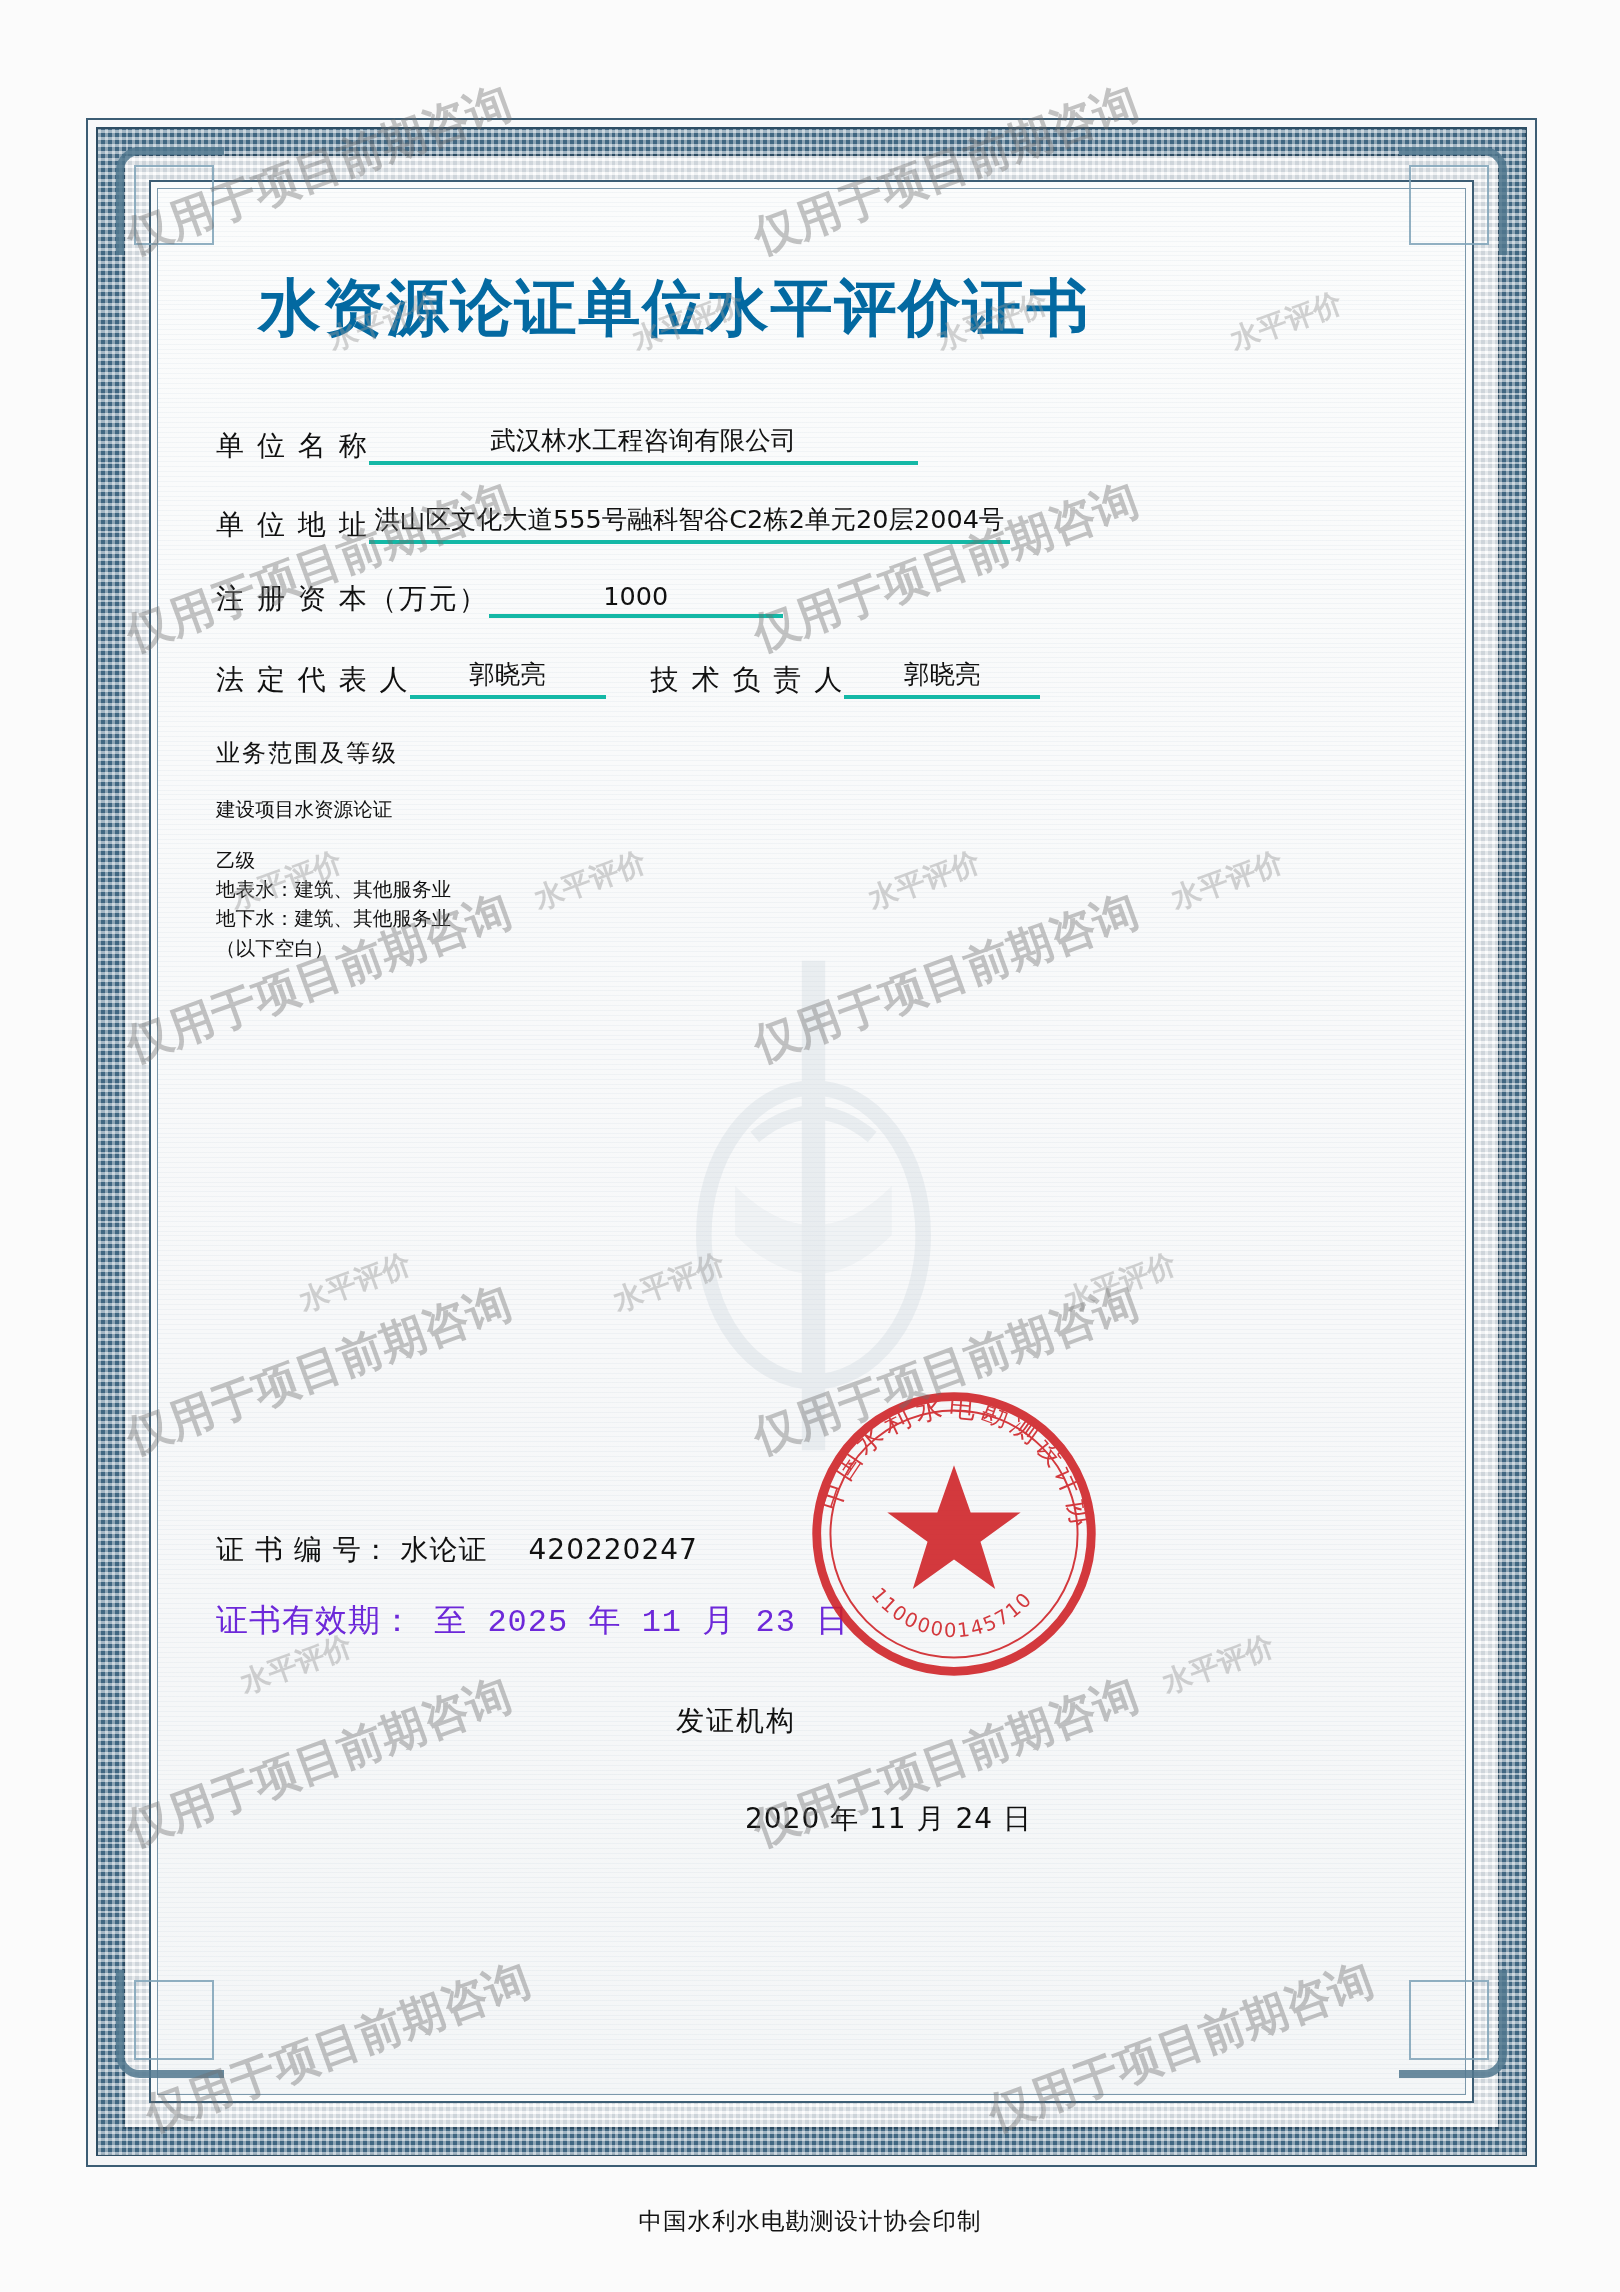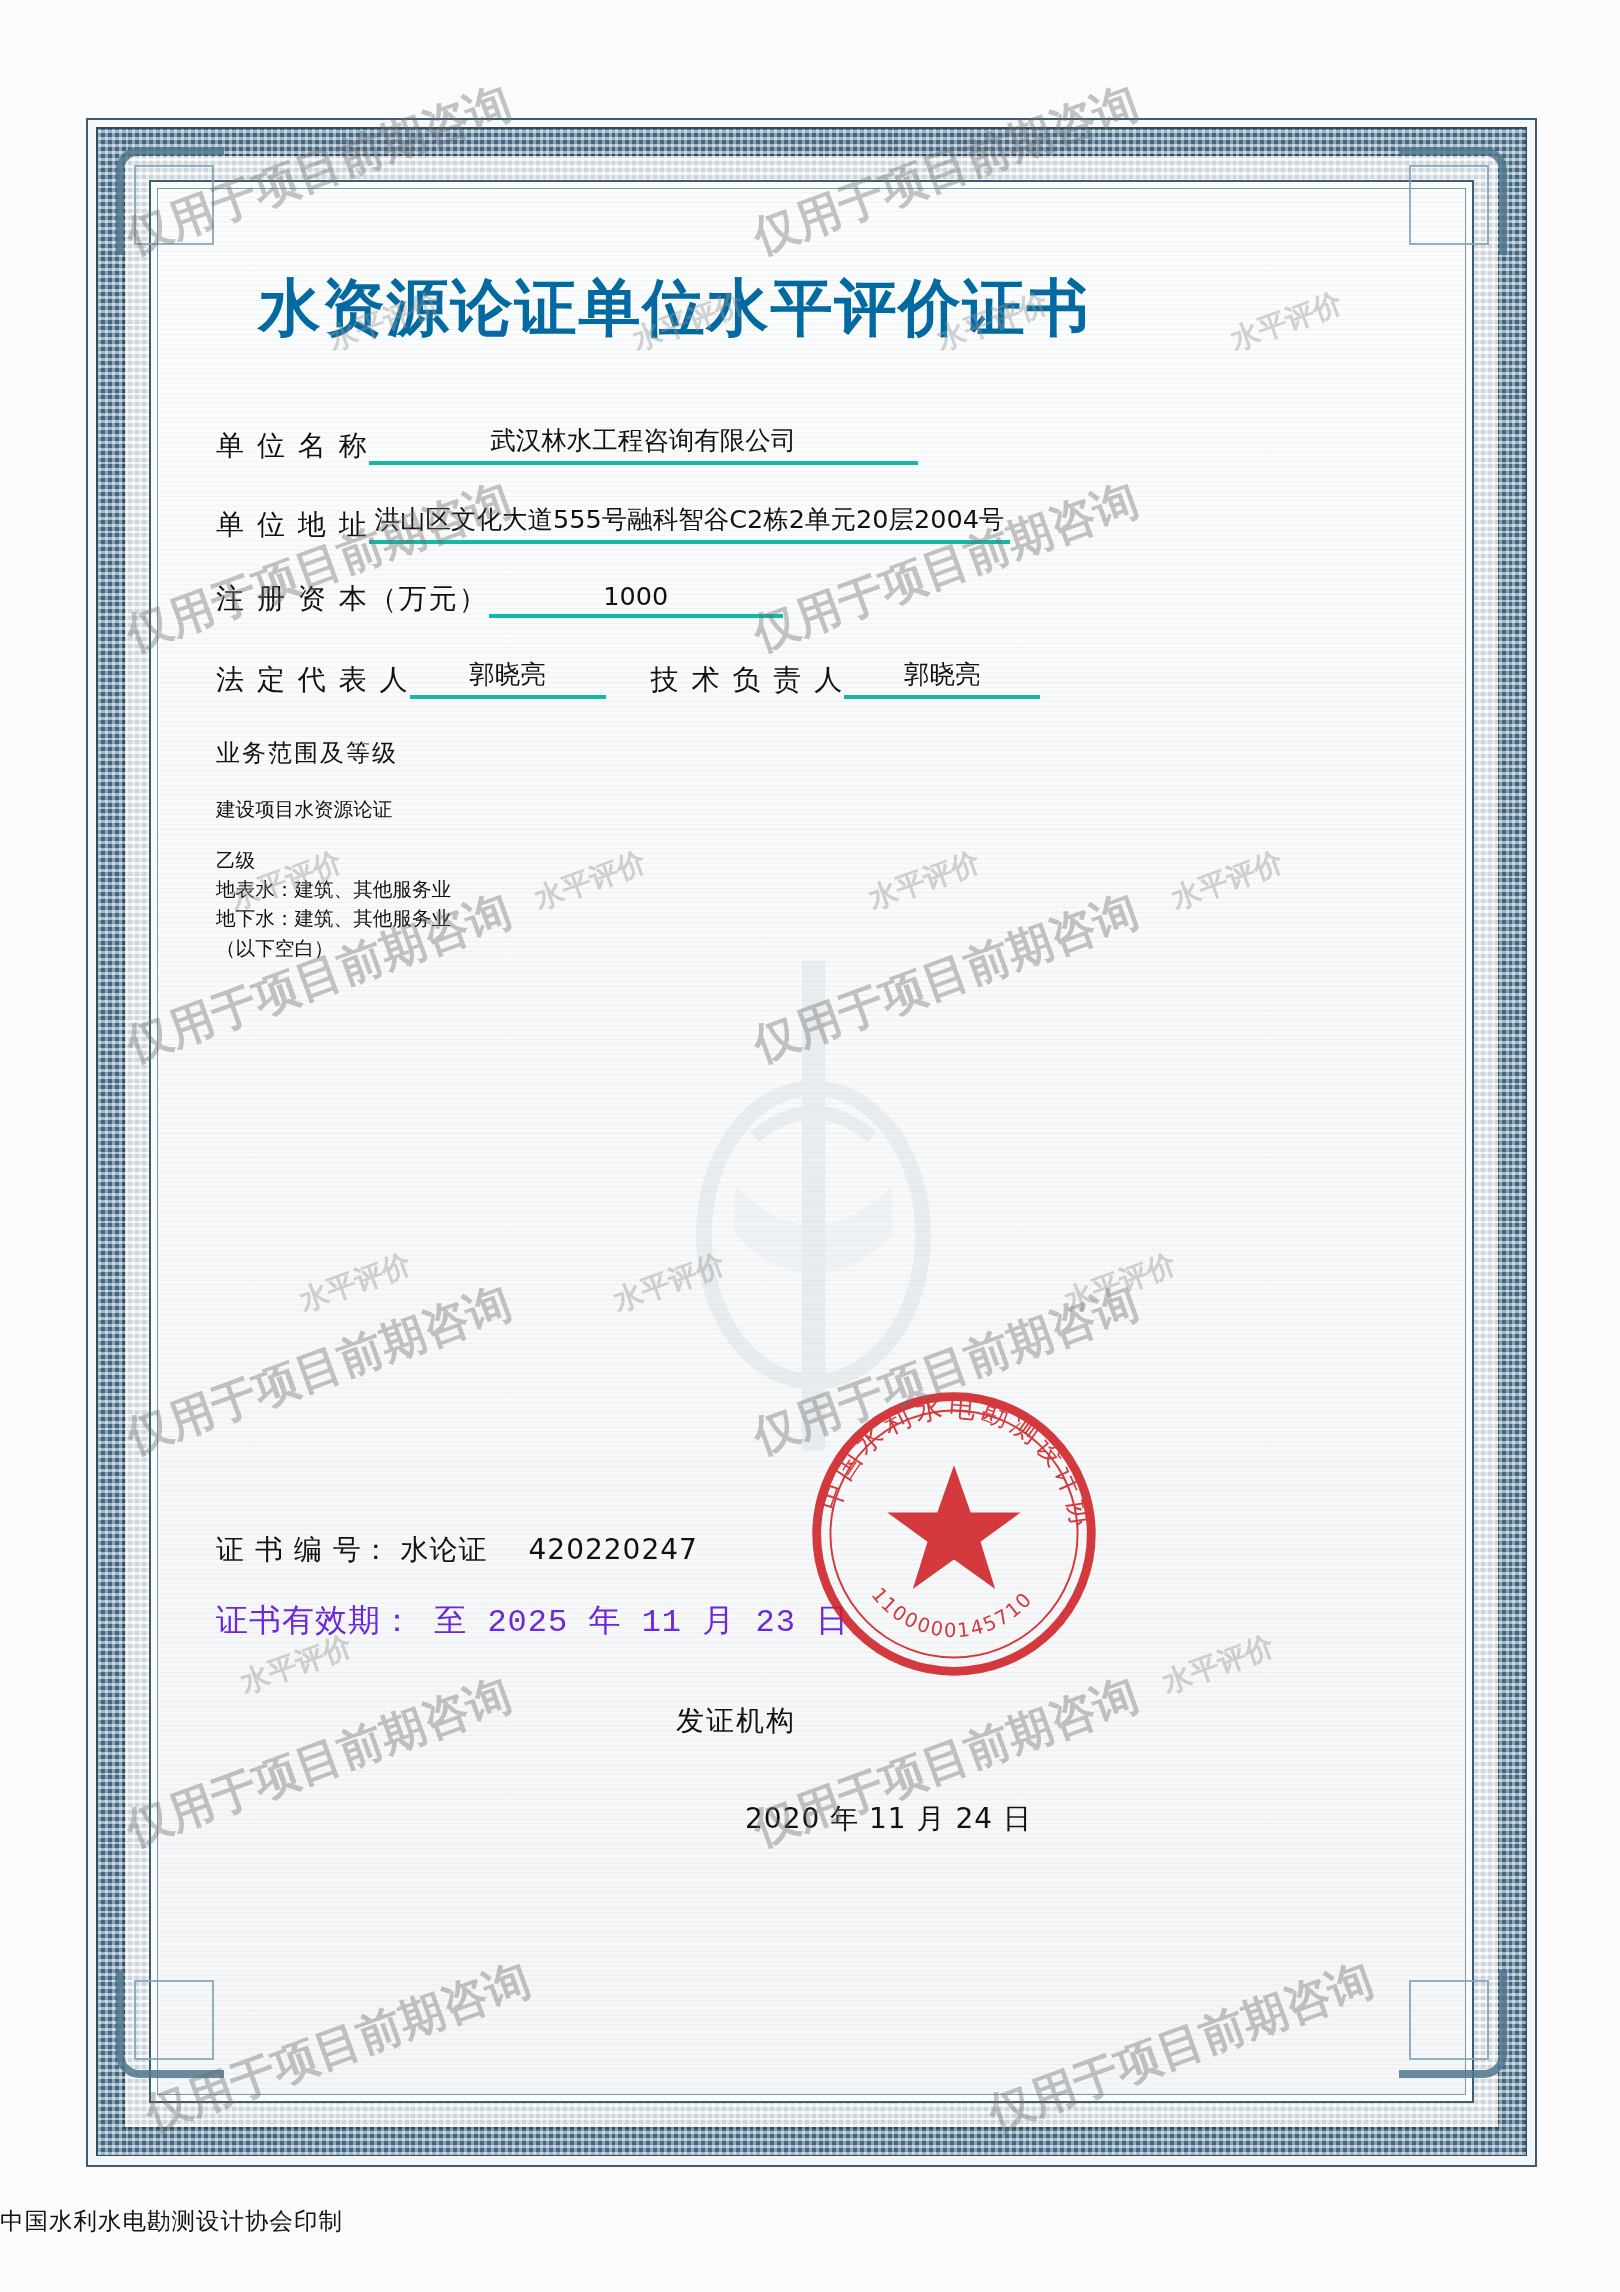--- a/index.html
+++ b/index.html
@@ -204,20 +204,21 @@
     width: 304px; height: 304px;
     opacity: 0.88;
     pointer-events: none;
   }
 
   
   .footer-print {
     position: absolute;
     left: 0; top: 2205px;
     width: 1620px;
+    text-align: center;
     font-family: "DejaVu Serif", serif;
     font-size: 23.5px;
     color: #121212;
     letter-spacing: 1px;
   }
 
   
   .wm-layer {
     position: absolute;
     left: 0; top: 0;

